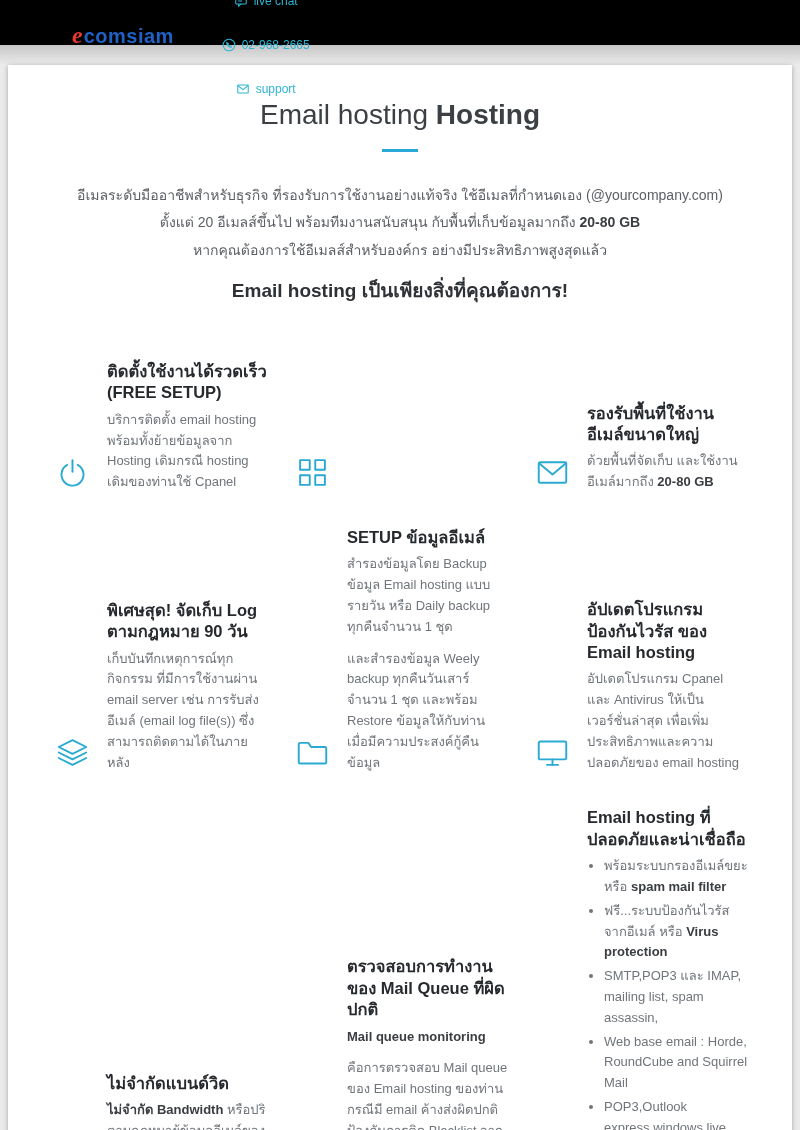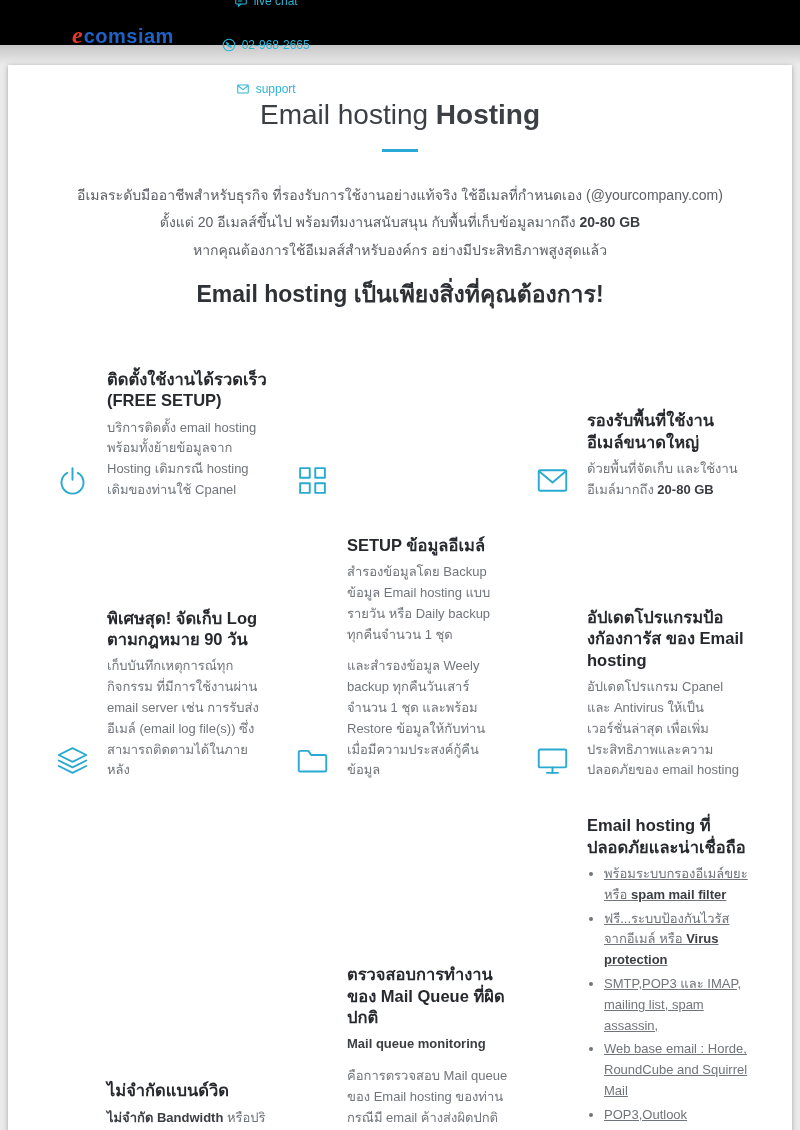--- a/index.html
+++ b/index.html
@@ -37,39 +37,39 @@
     background:#fff;
     box-shadow:0 1px 5px rgba(0,0,0,.3);
     padding:34px 0 88px 0;
   }
   
   .title { text-align:center; font-size:28px; color:#3c4045; font-weight:300; }
   .title .bold { font-weight:700; }
   .divider { width:36px; height:3px; background:#2aa9d8; margin:18px auto 30px auto; }
   .intro { text-align:center; font-size:14px; color:#5c6066; line-height:1.95; }
   .intro .b { font-weight:bold; color:#3a3d42; }
-  .intro-big { text-align:center; font-size:23px; font-weight:700; color:#2e3135; margin-top:8px; }
+  .intro-big { text-align:center; font-size:19px; font-weight:700; color:#2e3135; margin-top:8px; }
   
   .features {
     display:grid;
     grid-template-columns:repeat(3,1fr);
     column-gap:28px;
     row-gap:34px;
     padding:52px 44px 0 48px;
   }
   .feature { display:flex; align-items:flex-end; }
   .f-icon { flex:0 0 36px; margin-right:15px; padding-top:3px; }
   .f-icon svg { width:33px; height:33px; stroke:#2aaad2; fill:none; stroke-width:1.4;
                 stroke-linecap:round; stroke-linejoin:round; }
   .f-body h3 { font-size:16.5px; line-height:1.3; color:#26292d; font-weight:700; margin-bottom:6px; }
   .f-body p  { font-size:13px; line-height:1.6; color:#70757b; margin-bottom:11px; }
   .f-body p:last-child { margin-bottom:0; }
   .f-body .b { font-weight:bold; color:#3a3d42; }
   .f-body ul { margin:2px 0 0 17px; }
-  .f-body li { font-size:13px; line-height:1.6; color:#70757b; margin-bottom:3px;text-decoration:underline; }
+  .f-body li { font-size:13px; line-height:1.6; color:#70757b; margin-bottom:3px; }
 </style>
 </head>
 <body>
 
 <div class="topbar">
   <div class="logo">
     <span class="e">e</span>
       <span class="rest">comsiam</span>
   </div>
   <nav class="topnav">
@@ -173,21 +173,21 @@
             <p><span>และสำรองข้อมูล Weely backup ทุกคืนวันเสาร์จำนวน 1 ชุด และพร้อม Restore ข้อมูลให้กับท่าน เมื่อมีความประสงค์กู้คืนข้อมูล</span></p>
           </div>
         </div>
         <div class="feature">
           <div class="f-icon"><svg viewBox="0 0 24 24">
               <rect x="2" y="4" width="20" height="13" rx="1"></rect>
               <line x1="12" y1="17" x2="12" y2="21"></line>
               <line x1="8" y1="21" x2="16" y2="21"></line>
             </svg></div>
           <div class="f-body">
-            <h3>อัปเดตโปรแกรมป้องกัองการัส ของ Email hosting</h3>
+            <h3>อัปเดตโปรแกรมป้องกันไวรัส ของ Email hosting</h3>
             <p><span>อัปเดตโปรแกรม Cpanel และ Antivirus ให้เป็นเวอร์ชั่นล่าสุด เพื่อเพิ่มประสิทธิภาพและความปลอดภัยของ email hosting</span></p>
           </div>
         </div>
         <div class="feature">
           <div class="f-icon"><svg viewBox="0 0 24 24">
               <rect x="3" y="8" width="4.5" height="10" rx="1"></rect>
               <rect x="9.8" y="11" width="4.5" height="7" rx="1"></rect>
               <rect x="16.6" y="5" width="4.5" height="13" rx="1"></rect>
             </svg></div>
           <div class="f-body">

